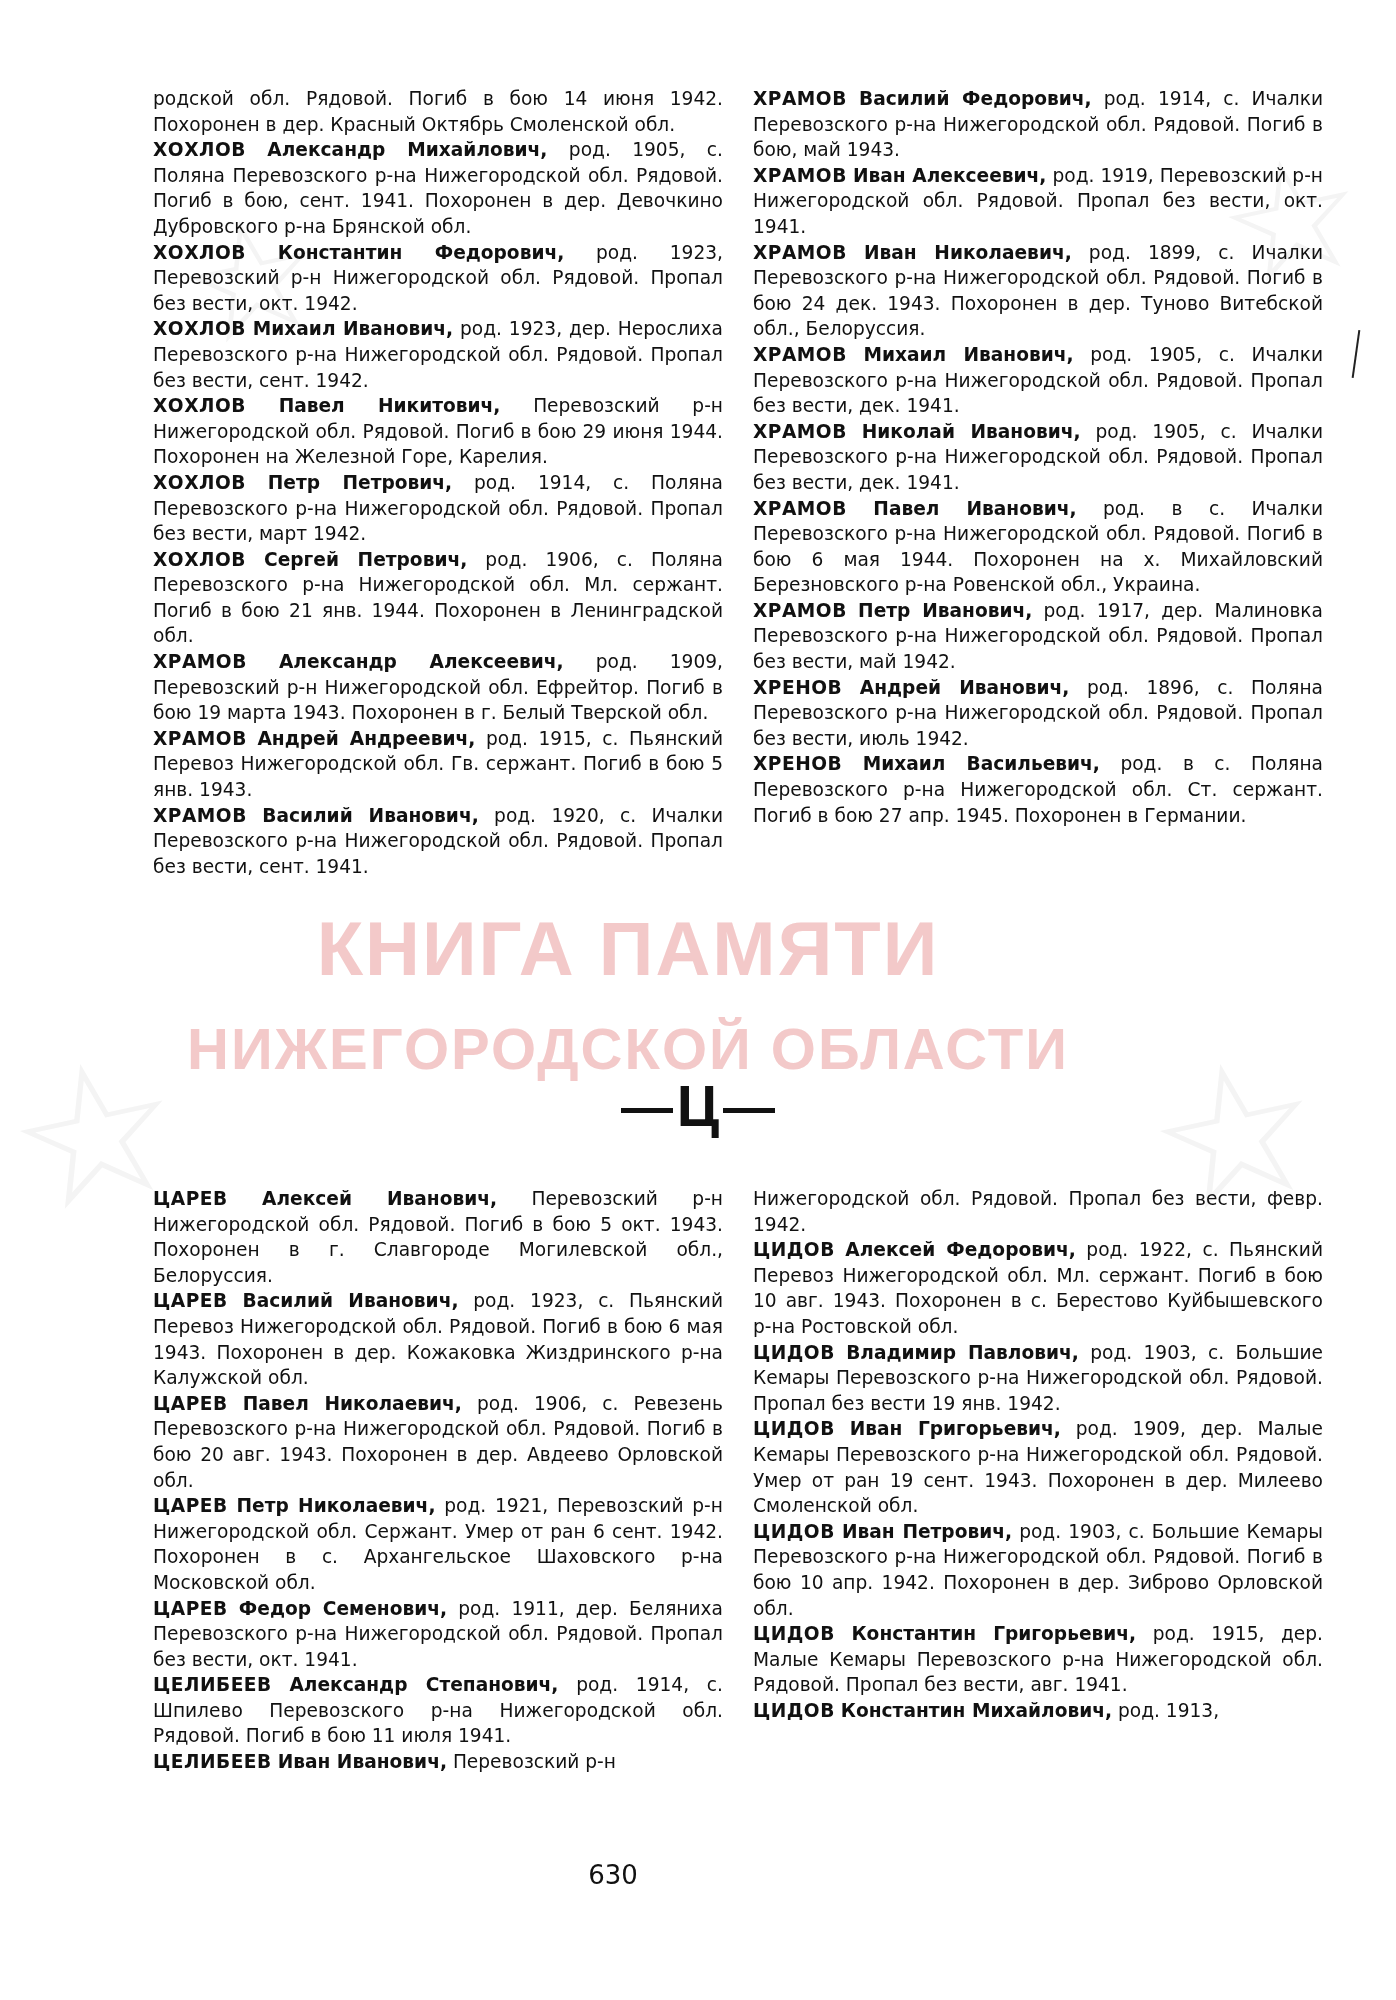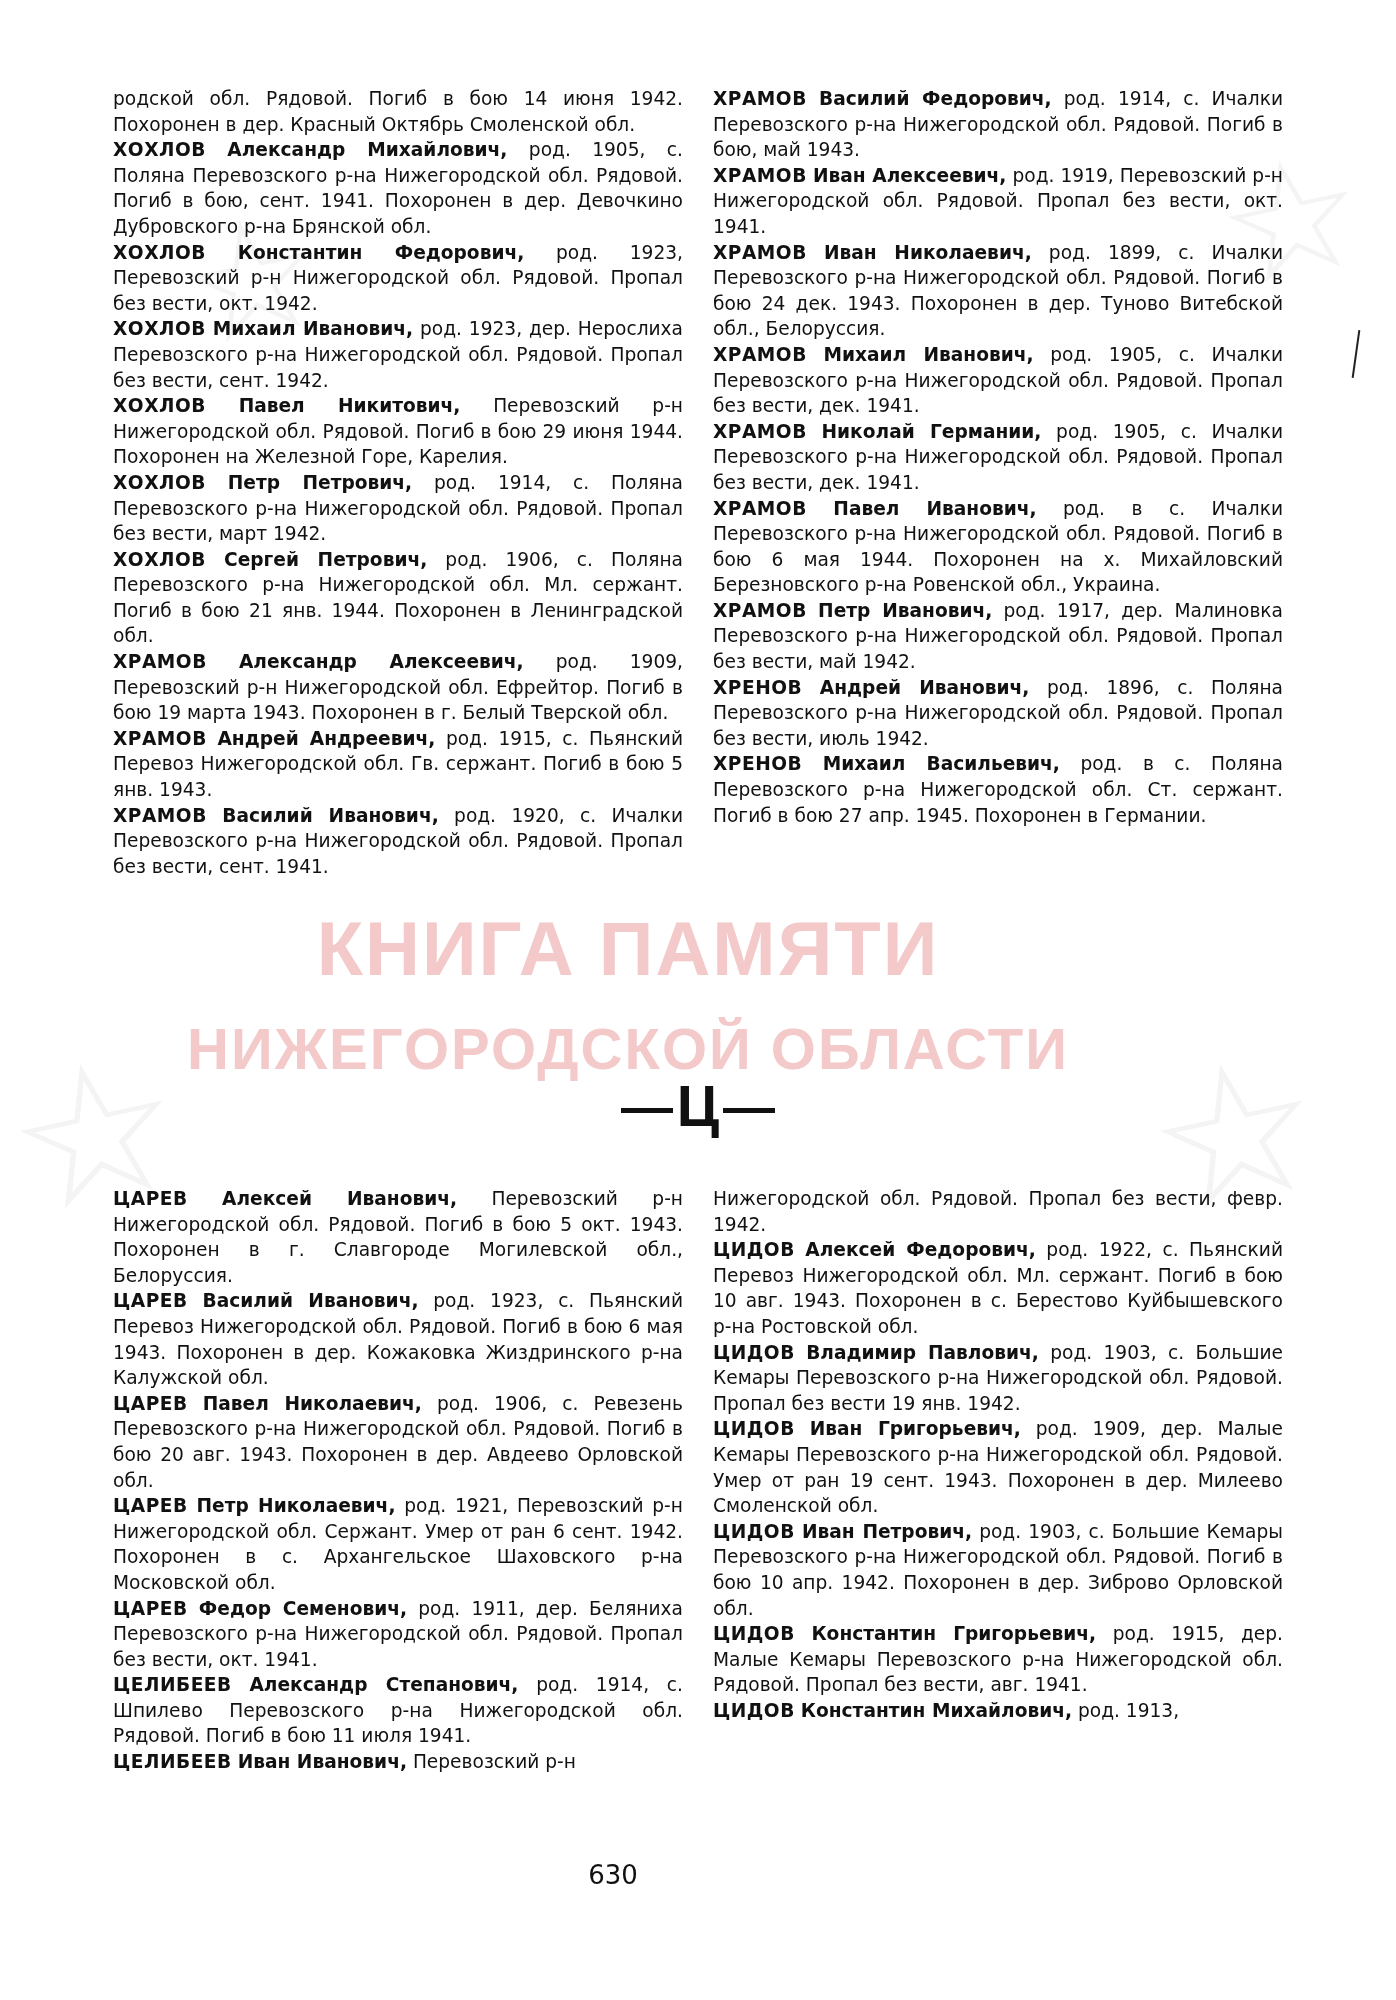--- a/index.html
+++ b/index.html
@@ -37,20 +37,21 @@
   .star-ml { left: 180px; top: 200px; font-size: 160px; }
   .star-mr { left: 1220px; top: 140px; font-size: 160px; }
 
   .col {
     position: absolute;
     width: 570px;
     font-size: 18.6px;
     line-height: 25.6px;
     text-align: justify;
     z-index: 1;
+    margin-left: 40px;
   }
   .col-tl { left: 113px; top: 86px; }
   .col-tr { left: 713px; top: 86px; }
   .col-bl { left: 113px; top: 1186px; }
   .col-br { left: 713px; top: 1186px; }
   .entry { margin: 0; }
   .surname { font-weight: bold; letter-spacing: 0.5px; }
   .given { font-weight: bold; }
   .section-letter {
     position: absolute;
@@ -109,21 +110,21 @@
     <p class="entry"><span class="surname">ХОХЛОВ</span> <span class="given">Сергей Петрович,</span><span> род. 1906, с. Поляна Перевозского р-на Нижегородской обл. Мл. сержант. Погиб в бою 21 янв. 1944. Похоронен в Ленинградской обл.</span></p>
     <p class="entry"><span class="surname">ХРАМОВ</span> <span class="given">Александр Алексеевич,</span><span> род. 1909, Перевозский р-н Нижегородской обл. Ефрейтор. Погиб в бою 19 марта 1943. Похоронен в г. Белый Тверской обл.</span></p>
     <p class="entry"><span class="surname">ХРАМОВ</span> <span class="given">Андрей Андреевич,</span><span> род. 1915, с. Пьянский Перевоз Нижегородской обл. Гв. сержант. Погиб в бою 5 янв. 1943.</span></p>
     <p class="entry"><span class="surname">ХРАМОВ</span> <span class="given">Василий Иванович,</span><span> род. 1920, с. Ичалки Перевозского р-на Нижегородской обл. Рядовой. Пропал без вести, сент. 1941.</span></p>
   </div>
 <div class="col col-tr">
     <p class="entry"><span class="surname">ХРАМОВ</span> <span class="given">Василий Федорович,</span><span> род. 1914, с. Ичалки Перевозского р-на Нижегородской обл. Рядовой. Погиб в бою, май 1943.</span></p>
     <p class="entry"><span class="surname">ХРАМОВ</span> <span class="given">Иван Алексеевич,</span><span> род. 1919, Перевозский р-н Нижегородской обл. Рядовой. Пропал без вести, окт. 1941.</span></p>
     <p class="entry"><span class="surname">ХРАМОВ</span> <span class="given">Иван Николаевич,</span><span> род. 1899, с. Ичалки Перевозского р-на Нижегородской обл. Рядовой. Погиб в бою 24 дек. 1943. Похоронен в дер. Туново Витебской обл., Белоруссия.</span></p>
     <p class="entry"><span class="surname">ХРАМОВ</span> <span class="given">Михаил Иванович,</span><span> род. 1905, с. Ичалки Перевозского р-на Нижегородской обл. Рядовой. Пропал без вести, дек. 1941.</span></p>
-    <p class="entry"><span class="surname">ХРАМОВ</span> <span class="given">Николай Германии,</span><span> род. 1905, с. Ичалки Перевозского р-на Нижегородской обл. Рядовой. Пропал без вести, дек. 1941.</span></p>
+    <p class="entry"><span class="surname">ХРАМОВ</span> <span class="given">Николай Иванович,</span><span> род. 1905, с. Ичалки Перевозского р-на Нижегородской обл. Рядовой. Пропал без вести, дек. 1941.</span></p>
     <p class="entry"><span class="surname">ХРАМОВ</span> <span class="given">Павел Иванович,</span><span> род. в с. Ичалки Перевозского р-на Нижегородской обл. Рядовой. Погиб в бою 6 мая 1944. Похоронен на х. Михайловский Березновского р-на Ровенской обл., Украина.</span></p>
     <p class="entry"><span class="surname">ХРАМОВ</span> <span class="given">Петр Иванович,</span><span> род. 1917, дер. Малиновка Перевозского р-на Нижегородской обл. Рядовой. Пропал без вести, май 1942.</span></p>
     <p class="entry"><span class="surname">ХРЕНОВ</span> <span class="given">Андрей Иванович,</span><span> род. 1896, с. Поляна Перевозского р-на Нижегородской обл. Рядовой. Пропал без вести, июль 1942.</span></p>
     <p class="entry"><span class="surname">ХРЕНОВ</span> <span class="given">Михаил Васильевич,</span><span> род. в с. Поляна Перевозского р-на Нижегородской обл. Ст. сержант. Погиб в бою 27 апр. 1945. Похоронен в Германии.</span></p>
   </div>
 
 <div class="section-letter">
   <span class="dash"></span><span>Ц</span><span class="dash"></span>
 </div>
 

